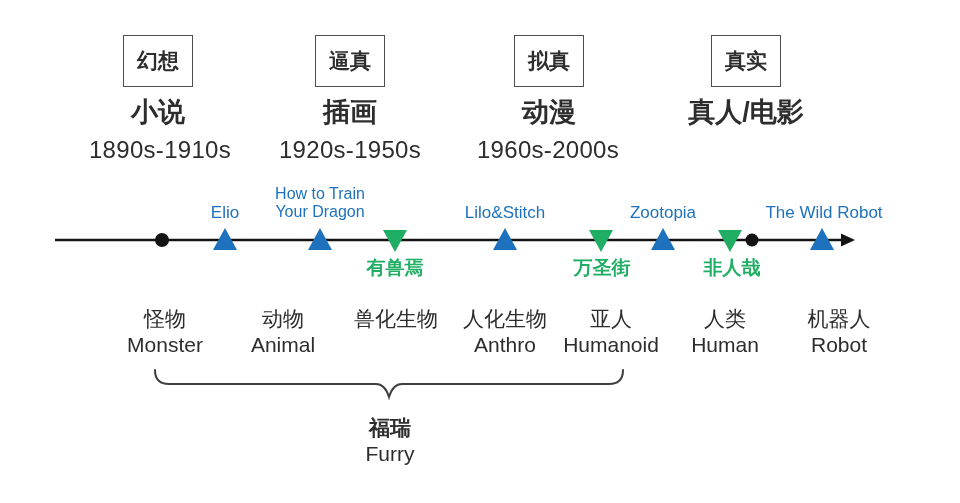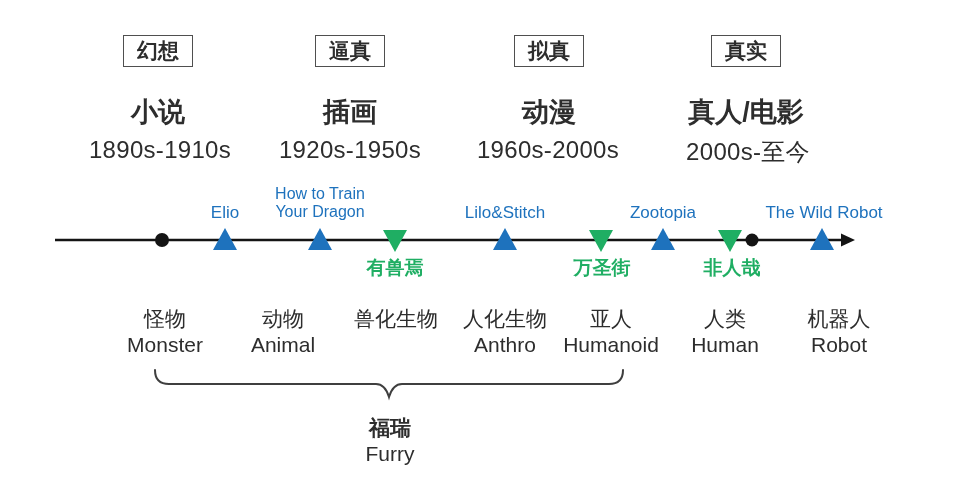--- a/index.html
+++ b/index.html
@@ -4,21 +4,21 @@
 <style>
   :root{
     --blue:#1e72bd; --green:#1fae63; --ink:#2d2d2d; --line:#141414; --brace:#3f3f3f;
   }
   html,body{margin:0;padding:0;background:#ffffff;}
   .canvas{
     position:relative;width:960px;height:503px;background:#ffffff;overflow:hidden;
     font-family:"Liberation Sans","DejaVu Sans",sans-serif;color:var(--ink);
   }
   .cx{position:absolute;transform:translateX(-50%);white-space:nowrap;text-align:center;}
-  .level-box{top:35px;border:1.5px solid #4f4f4f;padding:2px 13px;font-size:21px;font-weight:600;line-height:26px;text-align:center;}
+  .level-box{top:35px;border:1.5px solid #4f4f4f;padding:12px 13px;font-size:21px;font-weight:600;line-height:26px;text-align:center;}
   .medium{top:94px;font-size:27px;font-weight:600;}
   .era{top:136px;font-size:24px;font-weight:400;letter-spacing:.3px;}
   .film{color:var(--blue);font-size:17px;font-weight:400;}
   .film.single{top:203px;}
   .film.twoline{top:185px;white-space:normal;width:124px;line-height:18px;font-size:16px;}
   .work{color:var(--green);top:255px;font-size:19px;font-weight:600;}
   .category{top:306px;font-size:21px;line-height:26px;}
   .category .zh{font-weight:400;}
   .category .en{font-weight:400;}
   .furry-label{top:415px;font-size:21px;line-height:26px;}
@@ -60,21 +60,20 @@
   <div class="cx level-box" style="left:746px">真实</div>
 
   <div class="cx medium" style="left:158px">小说</div>
   <div class="cx medium" style="left:350px">插画</div>
   <div class="cx medium" style="left:549px">动漫</div>
   <div class="cx medium" style="left:746px">真人/电影</div>
 
   <div class="cx era" style="left:160px">1890s-1910s</div>
   <div class="cx era" style="left:350px">1920s-1950s</div>
   <div class="cx era" style="left:548px">1960s-2000s</div>
-  <div class="cx era" style="left:748px">2000s-至今</div>
 
   <div class="cx film single" style="left:225px">Elio</div>
   <div class="cx film twoline" style="left:320px">How to Train Your Dragon</div>
   <div class="cx film single" style="left:505px">Lilo&amp;Stitch</div>
   <div class="cx film single" style="left:663px">Zootopia</div>
   <div class="cx film single" style="left:824px">The Wild Robot</div>
 
   <div class="cx work" style="left:395px">有兽焉</div>
   <div class="cx work" style="left:602px">万圣街</div>
   <div class="cx work" style="left:732px">非人哉</div>

